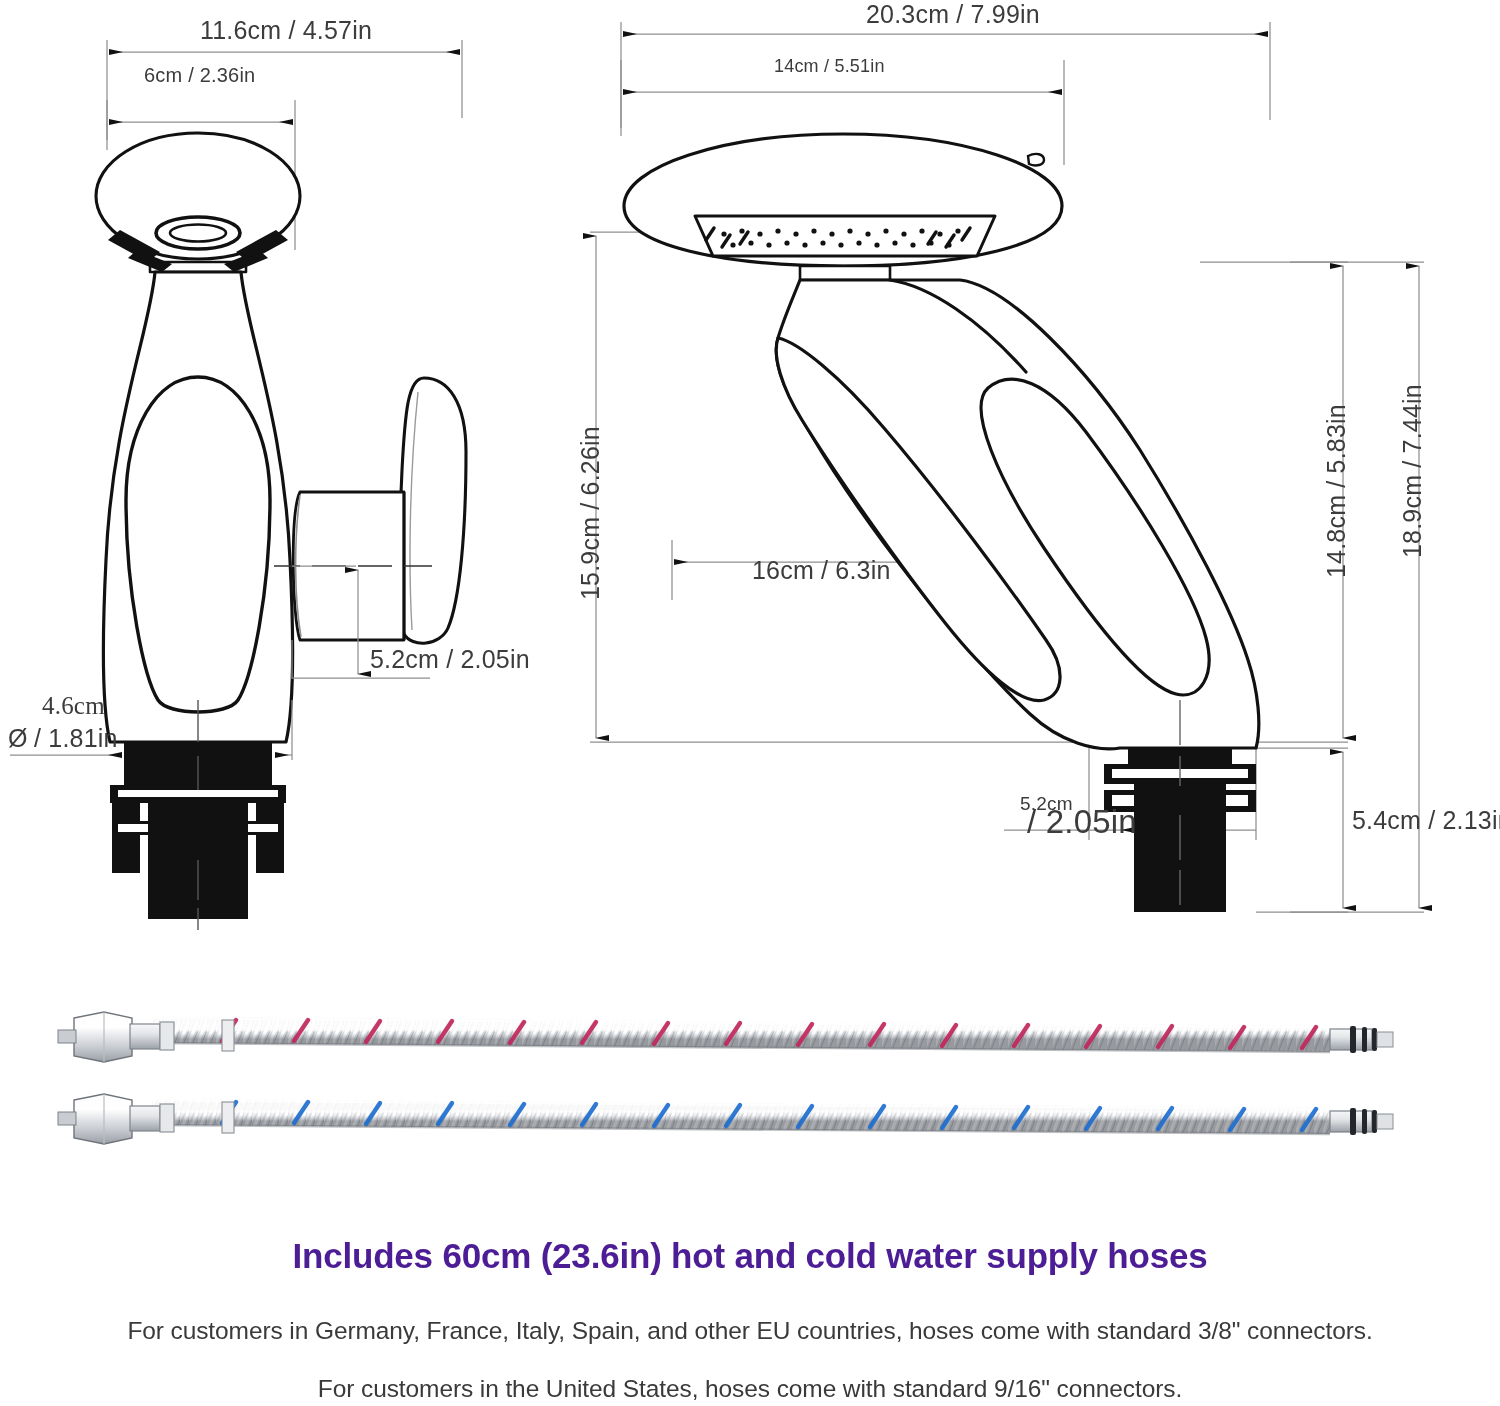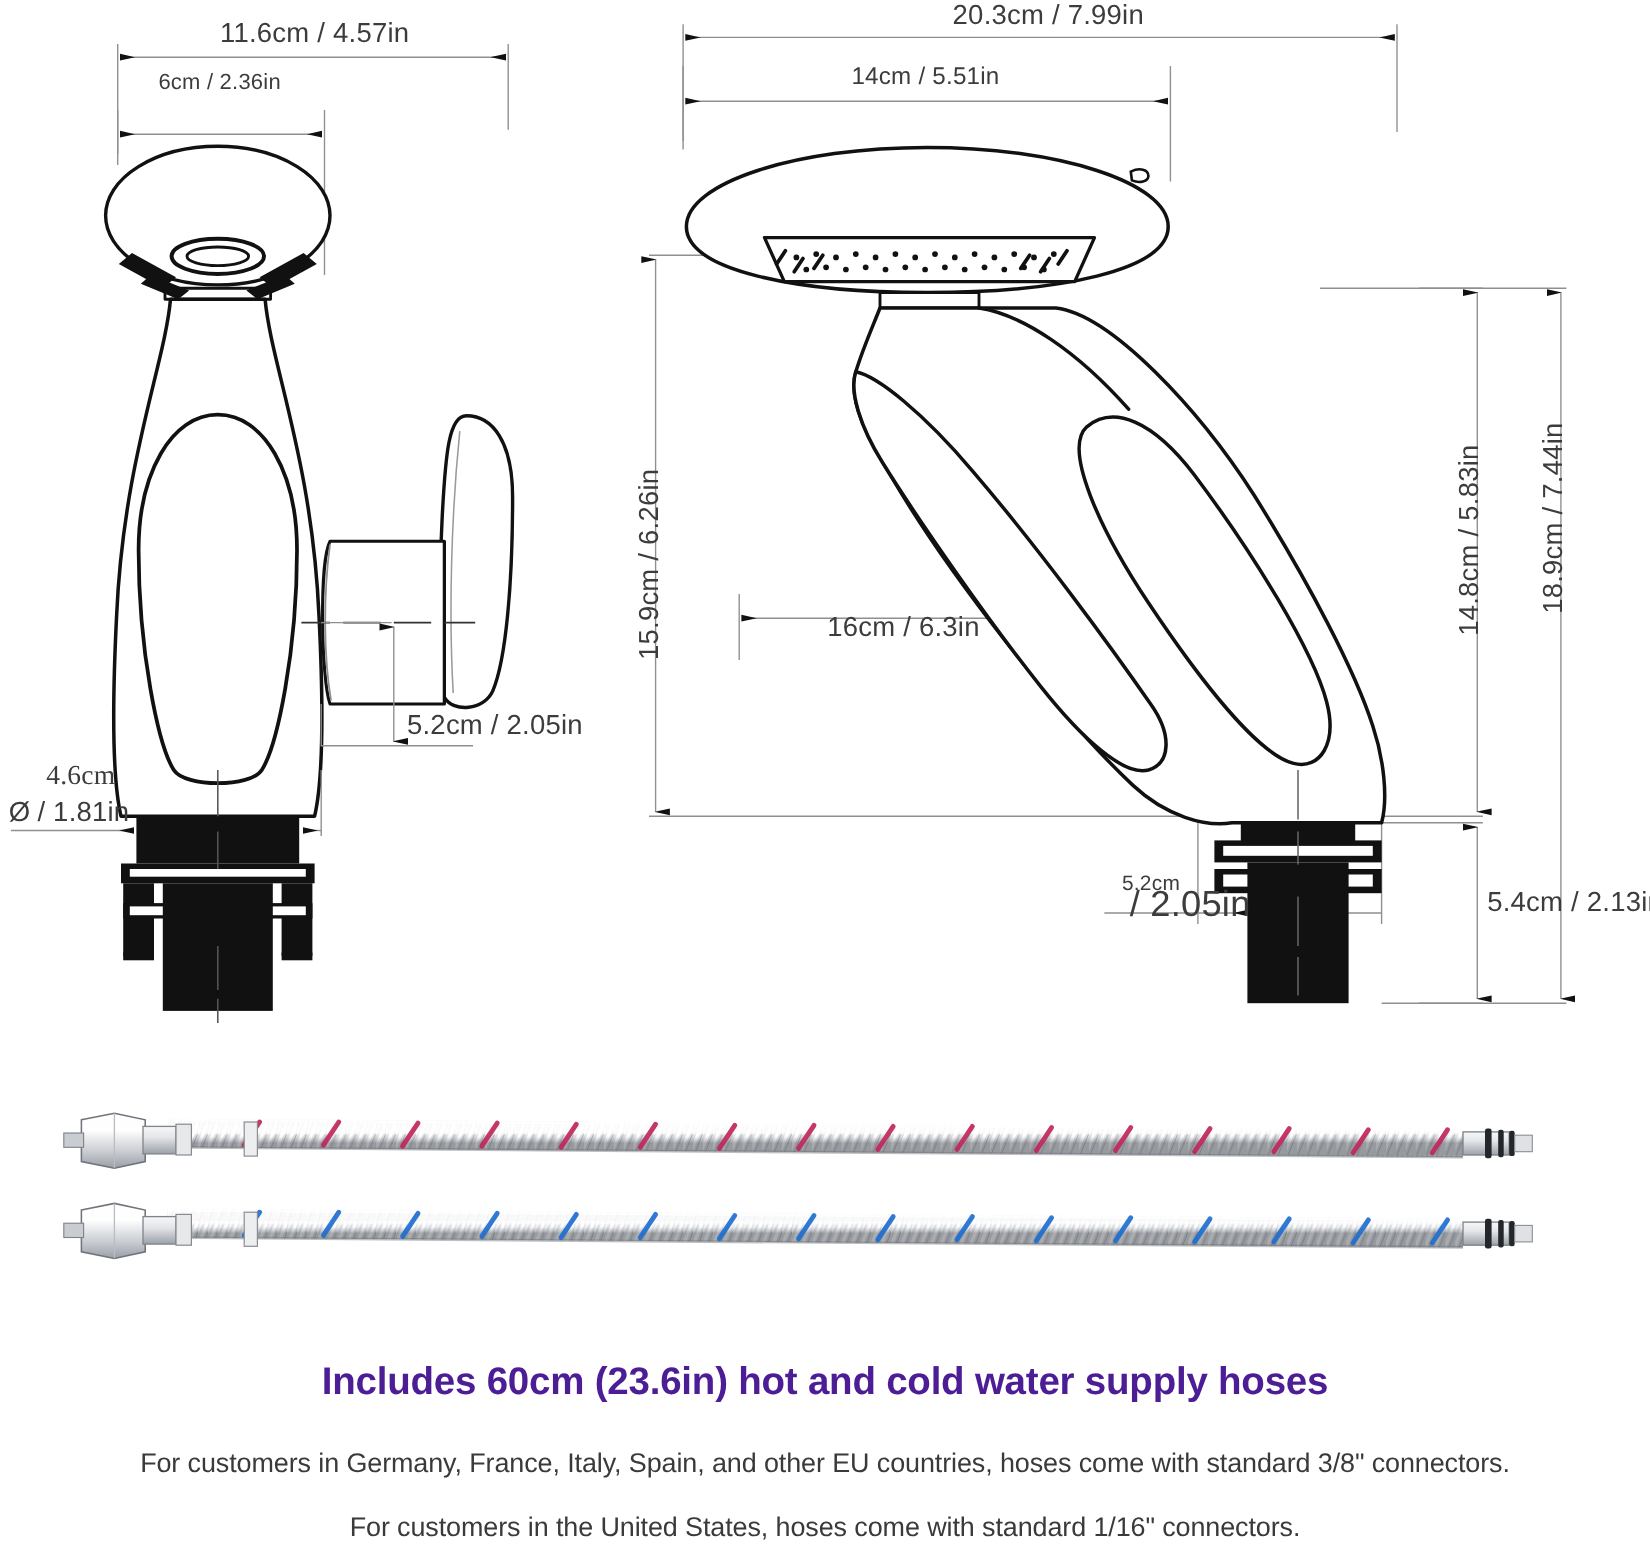--- a/index.html
+++ b/index.html
@@ -425,21 +425,21 @@
   <div class="dim" style="left:144px; top:64px; font-size:20px;">6cm / 2.36in</div>
 
   <div class="dim" style="left:370px; top:645px; font-size:25px;">5.2cm / 2.05in</div>
 
   <div class="dim" style="left:42px; top:692px; font-size:25px;font-family:Liberation Serif, serif;">4.6cm</div>
   <div class="dim" style="left:8px; top:724px; font-size:25px;">Ø</div>
   <div class="dim" style="left:34px; top:724px; font-size:25px;">/ 1.81in</div>
 
   <div class="dim" style="left:866px; top:0px; font-size:25px;">20.3cm / 7.99in</div>
 
-  <div class="dim" style="left:774px; top:56px; font-size:22px;text-align:right;">14cm / 5.51in</div>
+  <div class="dim" style="left:774px; top:56px; font-size:18px;text-align:right;">14cm / 5.51in</div>
 
   <div class="dim v" style="left:752px; top:556px; font-size:25px;">16cm / 6.3in</div>
 
   <div class="dim v" style="left:576px; top:600px; font-size:25px; transform:rotate(-90deg);">15.9cm / 6.26in</div>
 
   <div class="dim v" style="left:1322px; top:578px; font-size:25px; transform:rotate(-90deg);">14.8cm / 5.83in</div>
 
   <div class="dim v" style="left:1398px; top:558px; font-size:25px; transform:rotate(-90deg);">18.9cm / 7.44in</div>
 
   <div class="dim" style="left:1020px; top:771px; font-size:19px;margin-top:22px;">5.2cm</div>
@@ -449,16 +449,16 @@
 
   <div class="caption-wrap" style="top:1236px;">
     <div class="cap-head">Includes 60cm (23.6in) hot and cold water supply hoses</div>
   </div>
 
   <div class="caption-wrap" style="top:1317px;">
     <div class="cap-line">For customers in Germany, France, Italy, Spain, and other EU countries, hoses come with standard 3/8" connectors.</div>
   </div>
 
   <div class="caption-wrap" style="top:1375px;">
-    <div class="cap-line">For customers in the United States, hoses come with standard 1/16" connectors.</div>
+    <div class="cap-line">For customers in the United States, hoses come with standard 9/16" connectors.</div>
   </div>
 
 </div>
 
 </body></html>

